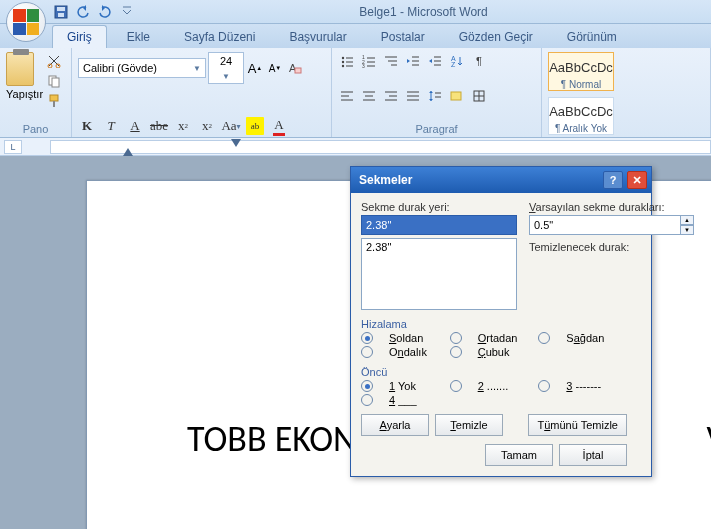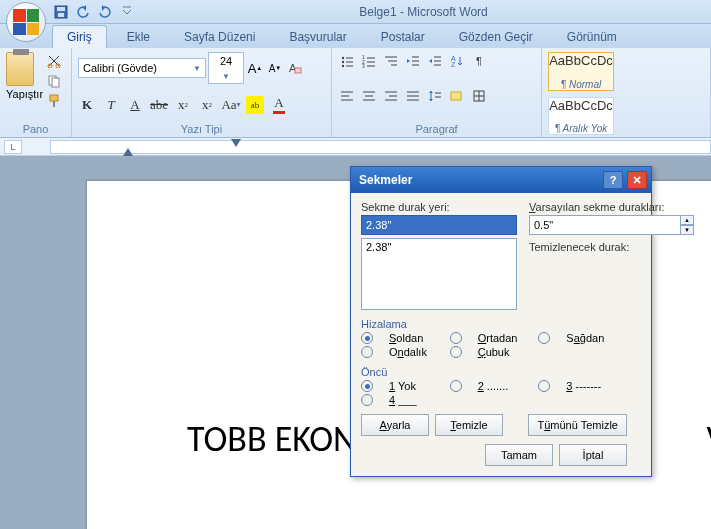--- a/index.html
+++ b/index.html
@@ -98,24 +98,24 @@
   .font-size { width: 36px; height:32px; border:1px solid #a7c0dd; background:#fff; padding:2px 4px; display:flex; align-items:center; justify-content:space-between;flex-direction:column;}
   .dd-arrow { font-size:8px; color:#5a7aa0; }
   .font-row2 { display:flex; align-items:center; gap:6px; }
   .font-row2 .ribbon-btn { font-family: "Times New Roman", serif; font-size:13px; color:#333; }
   .hl-btn { background:#fff200; padding:0 3px; border-radius:1px; }
   .fontcolor-btn span { border-bottom:3px solid #d22; display:inline-block;padding:0 1px;}
   .para-group { width: 210px; }
   .para-row { display:flex; gap:4px; margin-bottom:4px;}
   .para-row .ribbon-btn { font-size:11px; color:#444; }
   .styles-group { flex:1; display:flex; gap:6px; padding-top:4px;}
-  .style-box { width:66px; height:58px; border:1px solid #c9dbee; background:#fff; display:flex; flex-direction:column; align-items:center; justify-content:space-between; font-size:11px; gap:4px; cursor:pointer;}
+  .style-box { width:66px; height:58px; border:1px solid #c9dbee; background:#fff; display:flex; flex-direction:column; align-items:center; justify-content:flex-end; font-size:11px; gap:4px; cursor:pointer;}
   .style-box.sel { border:1px solid #f0b24e; background:#fff8e1; }
   .style-sample { font-size:13px; color:#333; }
-  .style-name { font-size:10px; color:#4d6b93;font-style:italic; }
+  .style-name { font-size:10px; color:#4d6b93; }
 
   
   .ruler-strip { height:18px; background:#e9f1fb; border-bottom:1px solid #b9cee6; display:flex; align-items:center;}
   .ruler-box { margin-left:28px; flex:1; height:14px; background:#fff; border:1px solid #b9cee6; position:relative;}
   .ruler-tab { position:absolute; top:-2px; left:180px; width:0; height:0; border-left:5px solid transparent; border-right:5px solid transparent; border-top:8px solid #4b6a91;}
   .ruler-indent { position:absolute; bottom:-3px; left:72px; width:0; height:0; border-left:5px solid transparent; border-right:5px solid transparent; border-bottom:8px solid #4b6a91;}
   .l-box { width:18px; height:14px; margin-left:4px; border:1px solid #b9cee6; background:#fff; display:flex; align-items:center; justify-content:center; font-size:9px; color:#4b6a91;}
 
   
   .doc-area { position:absolute; top:156px; left:0; right:0; bottom:0; background:#9badc0;}
@@ -272,21 +272,20 @@
       <div class="ribbon-btn">x<sub style="font-size:7px;">2</sub></div>
       <div class="ribbon-btn">x<sup style="font-size:7px;">2</sup></div>
       <div class="ribbon-btn">Aa<span class="dd-arrow">▾</span></div>
       <div class="ribbon-btn hl-btn">
           <span style="font-size:9px;">ab</span>
         </div>
       <div class="ribbon-btn fontcolor-btn">
           <span>A</span>
         </div>
     </div>
-    <div class="group-label">Yazı Tipi</div>
   </div>
 
   <div class="group para-group">
     <div class="para-row">
       <div class="ribbon-btn">
           <svg width="14" height="14">
             <circle cx="3" cy="4" r="1.2" fill="#444"></circle>
             <line x1="6" y1="4" x2="13" y2="4" stroke="#444"></line>
             <circle cx="3" cy="8" r="1.2" fill="#444"></circle>
             <line x1="6" y1="8" x2="13" y2="8" stroke="#444"></line>

